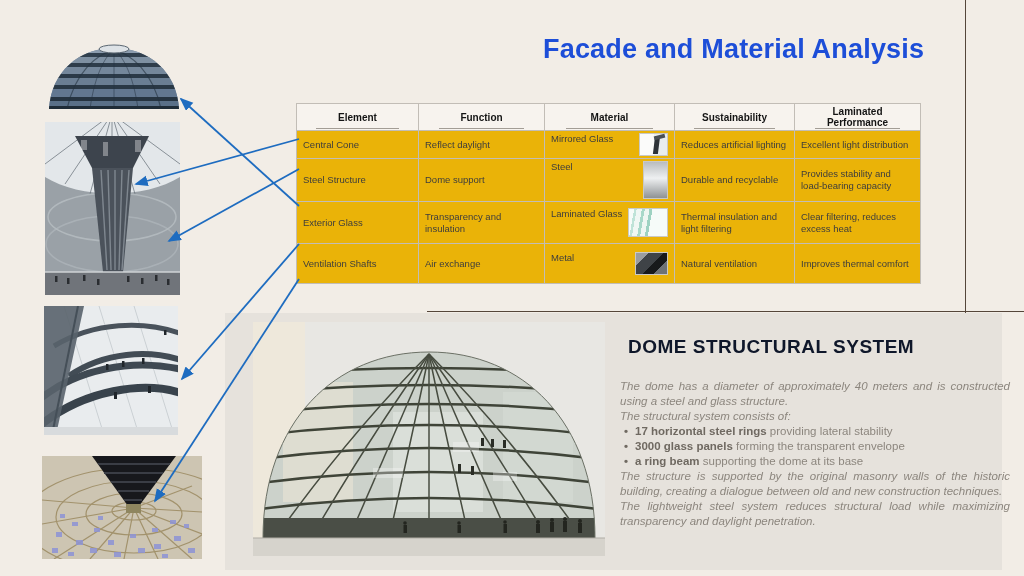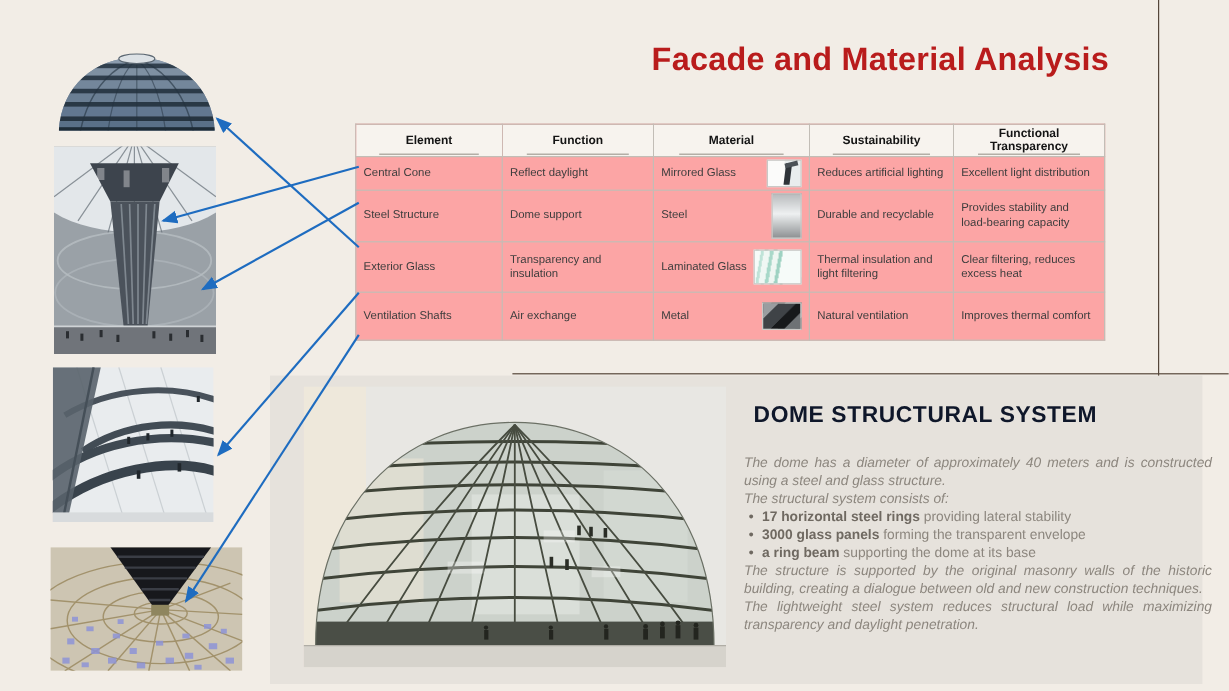--- a/index.html
+++ b/index.html
@@ -6,34 +6,34 @@
   body{
     width:1024px;height:576px;position:relative;overflow:hidden;
     background:#f2ede6;font-family:"Liberation Sans",sans-serif;
   }
   
   .vline{position:absolute;left:965px;top:0;width:1px;height:322px;background:#55463a;}
   .hline{position:absolute;left:427px;top:311px;width:597px;height:1px;background:#55463a;}
 
   .slide-title{
     position:absolute;left:543px;top:34px;width:460px;
-    font-size:27px;font-weight:bold;color:#b91c1c;letter-spacing:.2px;
+    font-size:27px;font-weight:bold;color:#1d4ed8;letter-spacing:.2px;
   }
 
   
   .panel{position:absolute;left:225px;top:313px;width:777px;height:257px;background:#e6e2dc;}
 
   
   .table-wrap{position:absolute;left:296px;top:103px;}
-  table{border-collapse:collapse;table-layout:fixed;width:624px;background:#fca5a5;}
+  table{border-collapse:collapse;table-layout:fixed;width:624px;background:#eab308;}
   th,td{border:1px solid #c2bdb6;font-size:9.5px;color:#3d3d3d;padding:2px 6px;vertical-align:middle;overflow:hidden;}
   th{font-size:10px;color:#141414;text-align:center;height:22px;position:relative;background:#f7f3ee;}
   th::after{content:"";position:absolute;left:16%;right:16%;bottom:1px;border-top:1px solid #a39d95;}
   td{line-height:12px;margin-left:26px;}
-  .matcell{display:flex;align-items:center;justify-content:space-between;gap:3px;}
+  .matcell{display:flex;align-items:flex-start;justify-content:space-between;gap:3px;}
   .matcell .lbl{flex:0 1 auto;}
   .swatches{display:flex;gap:2px;align-items:center;flex:0 0 auto;}
 
   
   .sw{border:1px solid #c9c9c6;box-sizing:border-box;}
   .sw-mirror{width:29px;height:23px;background:linear-gradient(90deg,#fbfbfa 0 52%,#e9edee 52% 100%);position:relative;}
   .sw-mirror .blade{position:absolute;right:8px;top:2px;width:5px;height:18px;background:#2e3338;transform:skewX(-7deg);}
   .sw-mirror .ledge{position:absolute;right:2px;top:1px;width:11px;height:4px;background:#4a5056;transform:rotate(-14deg);}
   .sw-steel{width:25px;height:38px;background:linear-gradient(180deg,#b9bcbe,#eef0f1 45%,#8e9294);}
   .sw-lam{width:40px;height:29px;background:linear-gradient(100deg,#f6fbf9 0 12%,#bfe3d8 12% 18%,#f0f7f4 18% 30%,#a8d8c9 30% 37%,#eef6f2 37% 48%,#9ed2c2 48% 55%,#f6fbf9 55% 100%);}
@@ -79,21 +79,21 @@
         <col style="width:130px">
         <col style="width:120px">
         <col style="width:126px">
       </colgroup>
     <thead>
       <tr>
         <th>Element</th>
         <th>Function</th>
         <th>Material</th>
         <th>Sustainability</th>
-        <th>Functional Transparency</th>
+        <th>Laminated Performance</th>
       </tr>
     </thead>
     <tbody>
       <tr style="height:26px">
         <td>Central Cone</td>
         <td>Reflect daylight</td>
         <td>
             <div class="matcell">
               <span class="lbl">Mirrored Glass</span>
               <span class="swatches">

